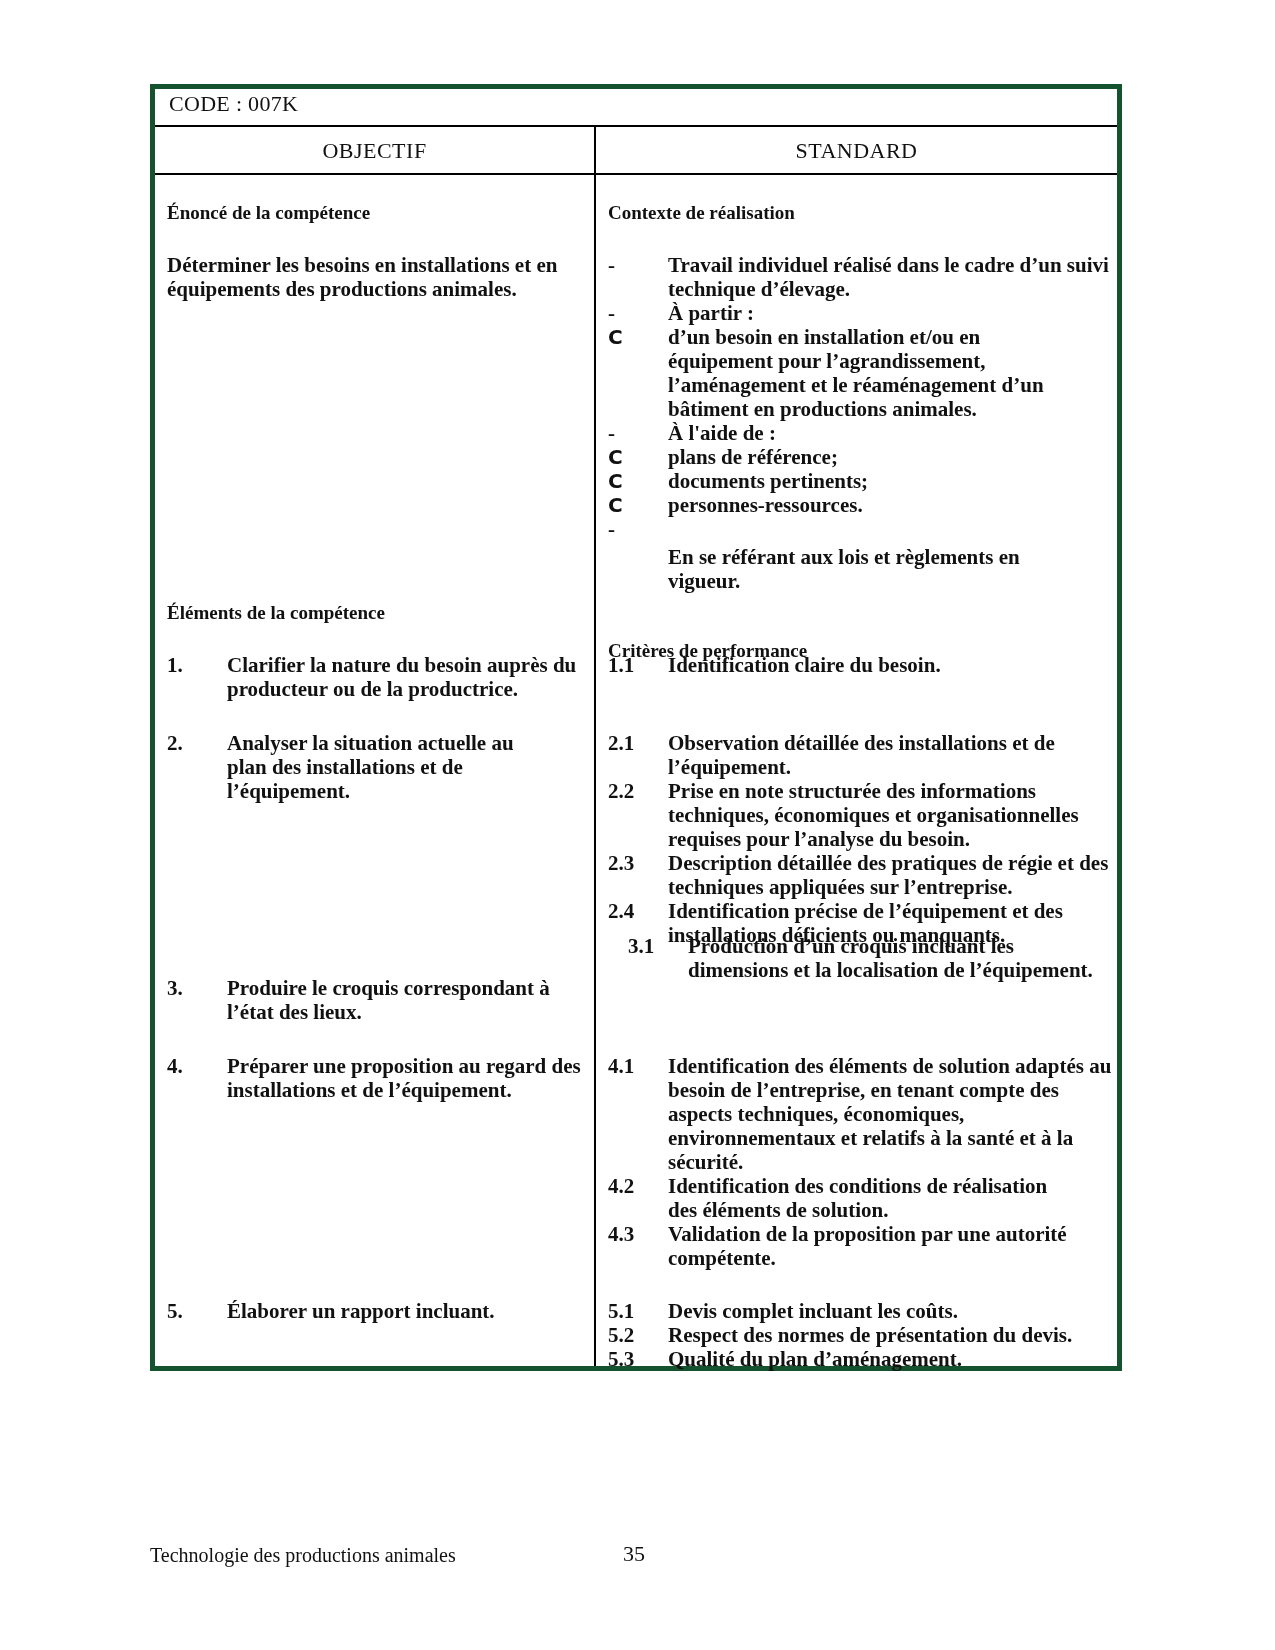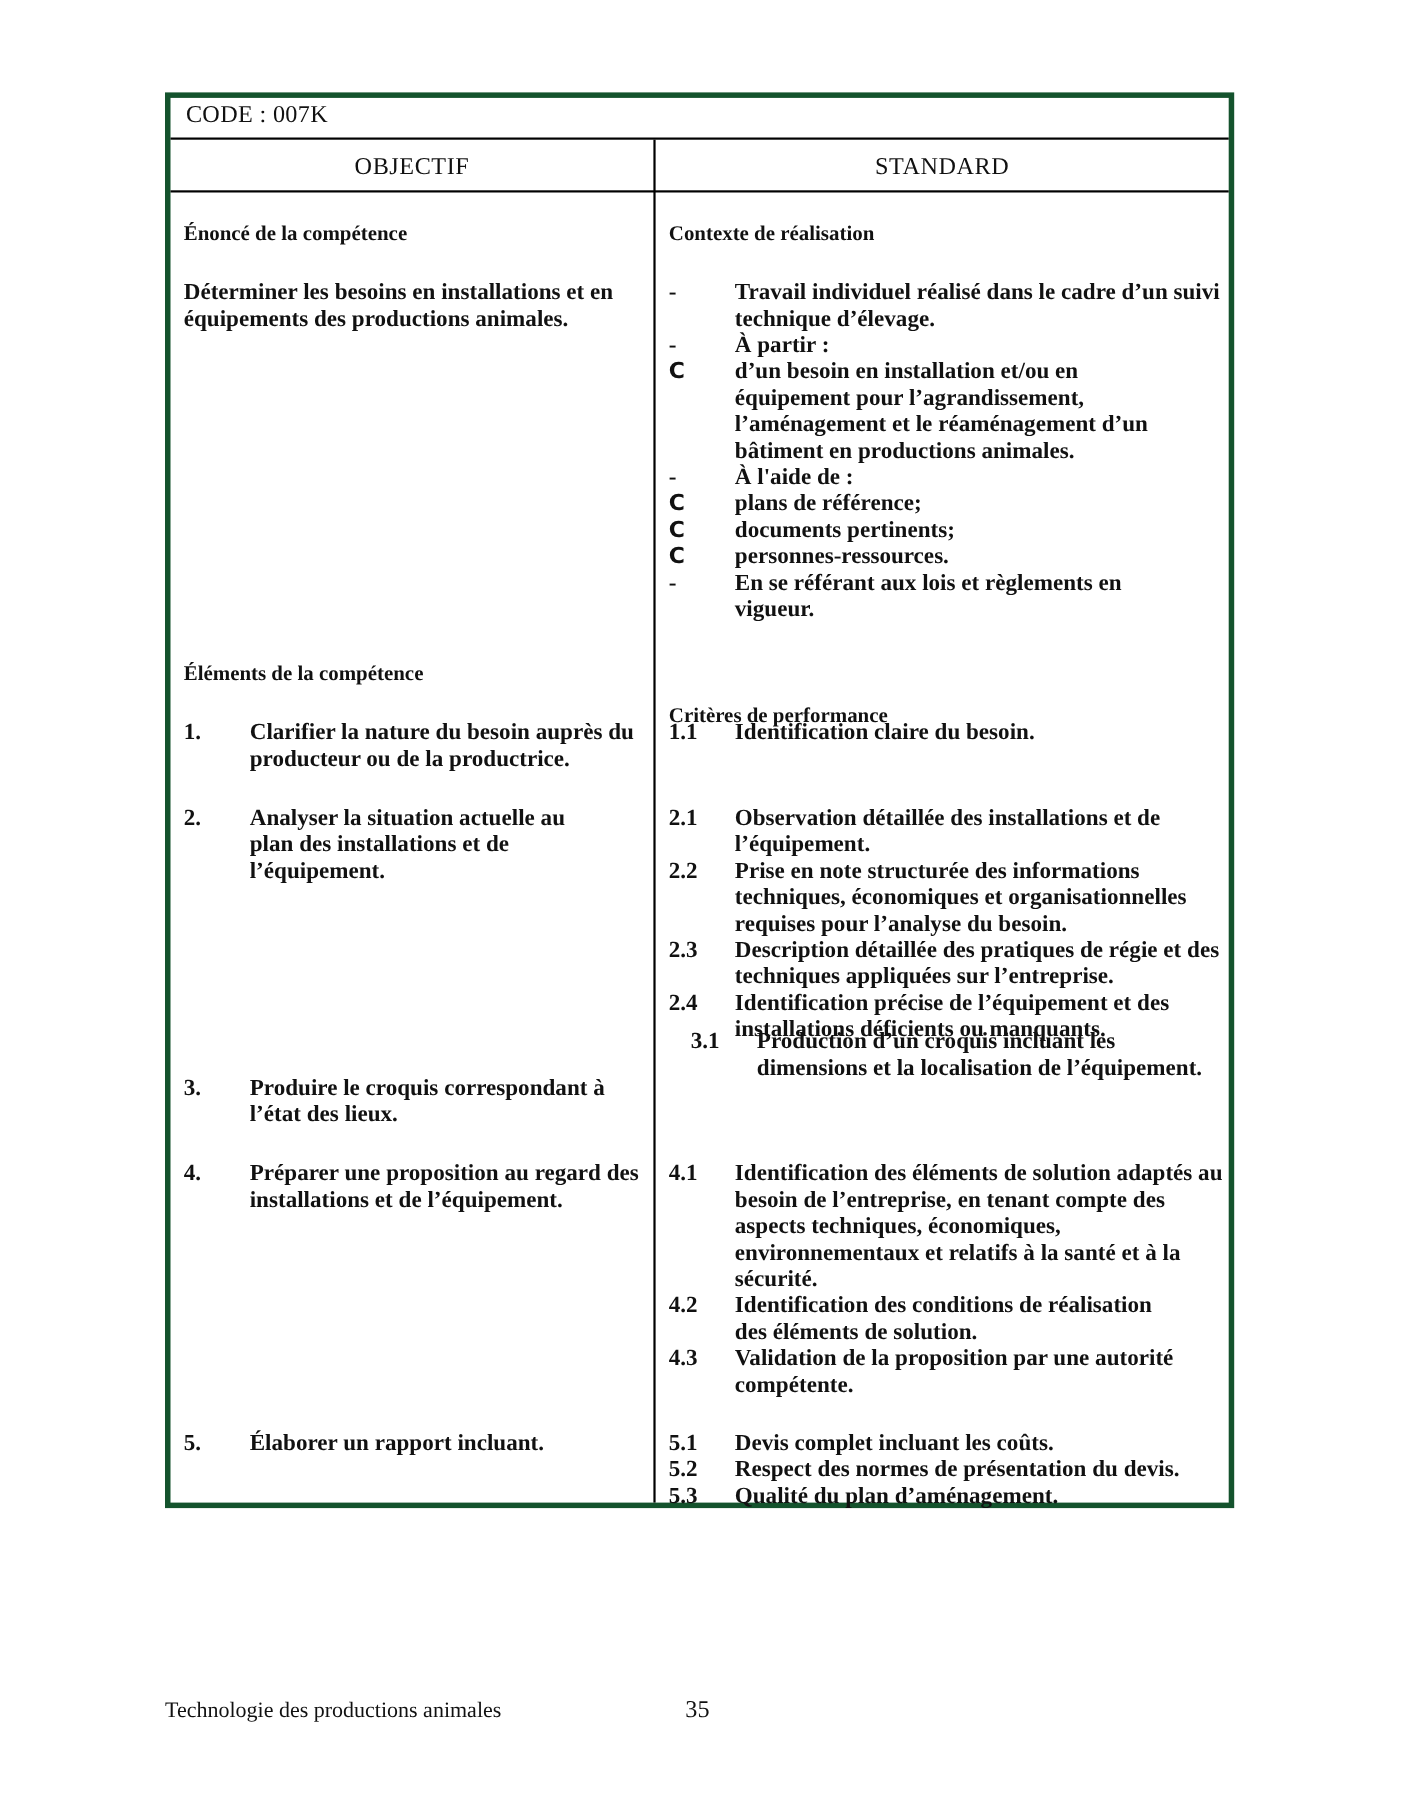--- a/index.html
+++ b/index.html
@@ -122,21 +122,21 @@
       <div class="item">
         <span class="mk bullet">C</span>
         <span class="tx">documents pertinents;</span>
       </div>
       <div class="item">
         <span class="mk bullet">C</span>
         <span class="tx">personnes-ressources.</span>
       </div>
       <div class="item">
         <span class="mk">-</span>
-        <span class="tx" style="padding-right:60px;">En se référant aux lois et règlements en vigueur.</span>
+        <span class="tx" style="padding-right:60px;margin-top:28px;">En se référant aux lois et règlements en vigueur.</span>
       </div>
     </div>
 
     <div class="section-title" style="top:426px;margin-top:38px;">Critères de performance</div>
 
     <div class="block" style="top:478px; left:12px; right:6px;">
       <div class="item">
         <span class="mk">1.1</span>
         <span class="tx">Identification claire du besoin.</span>
       </div>

